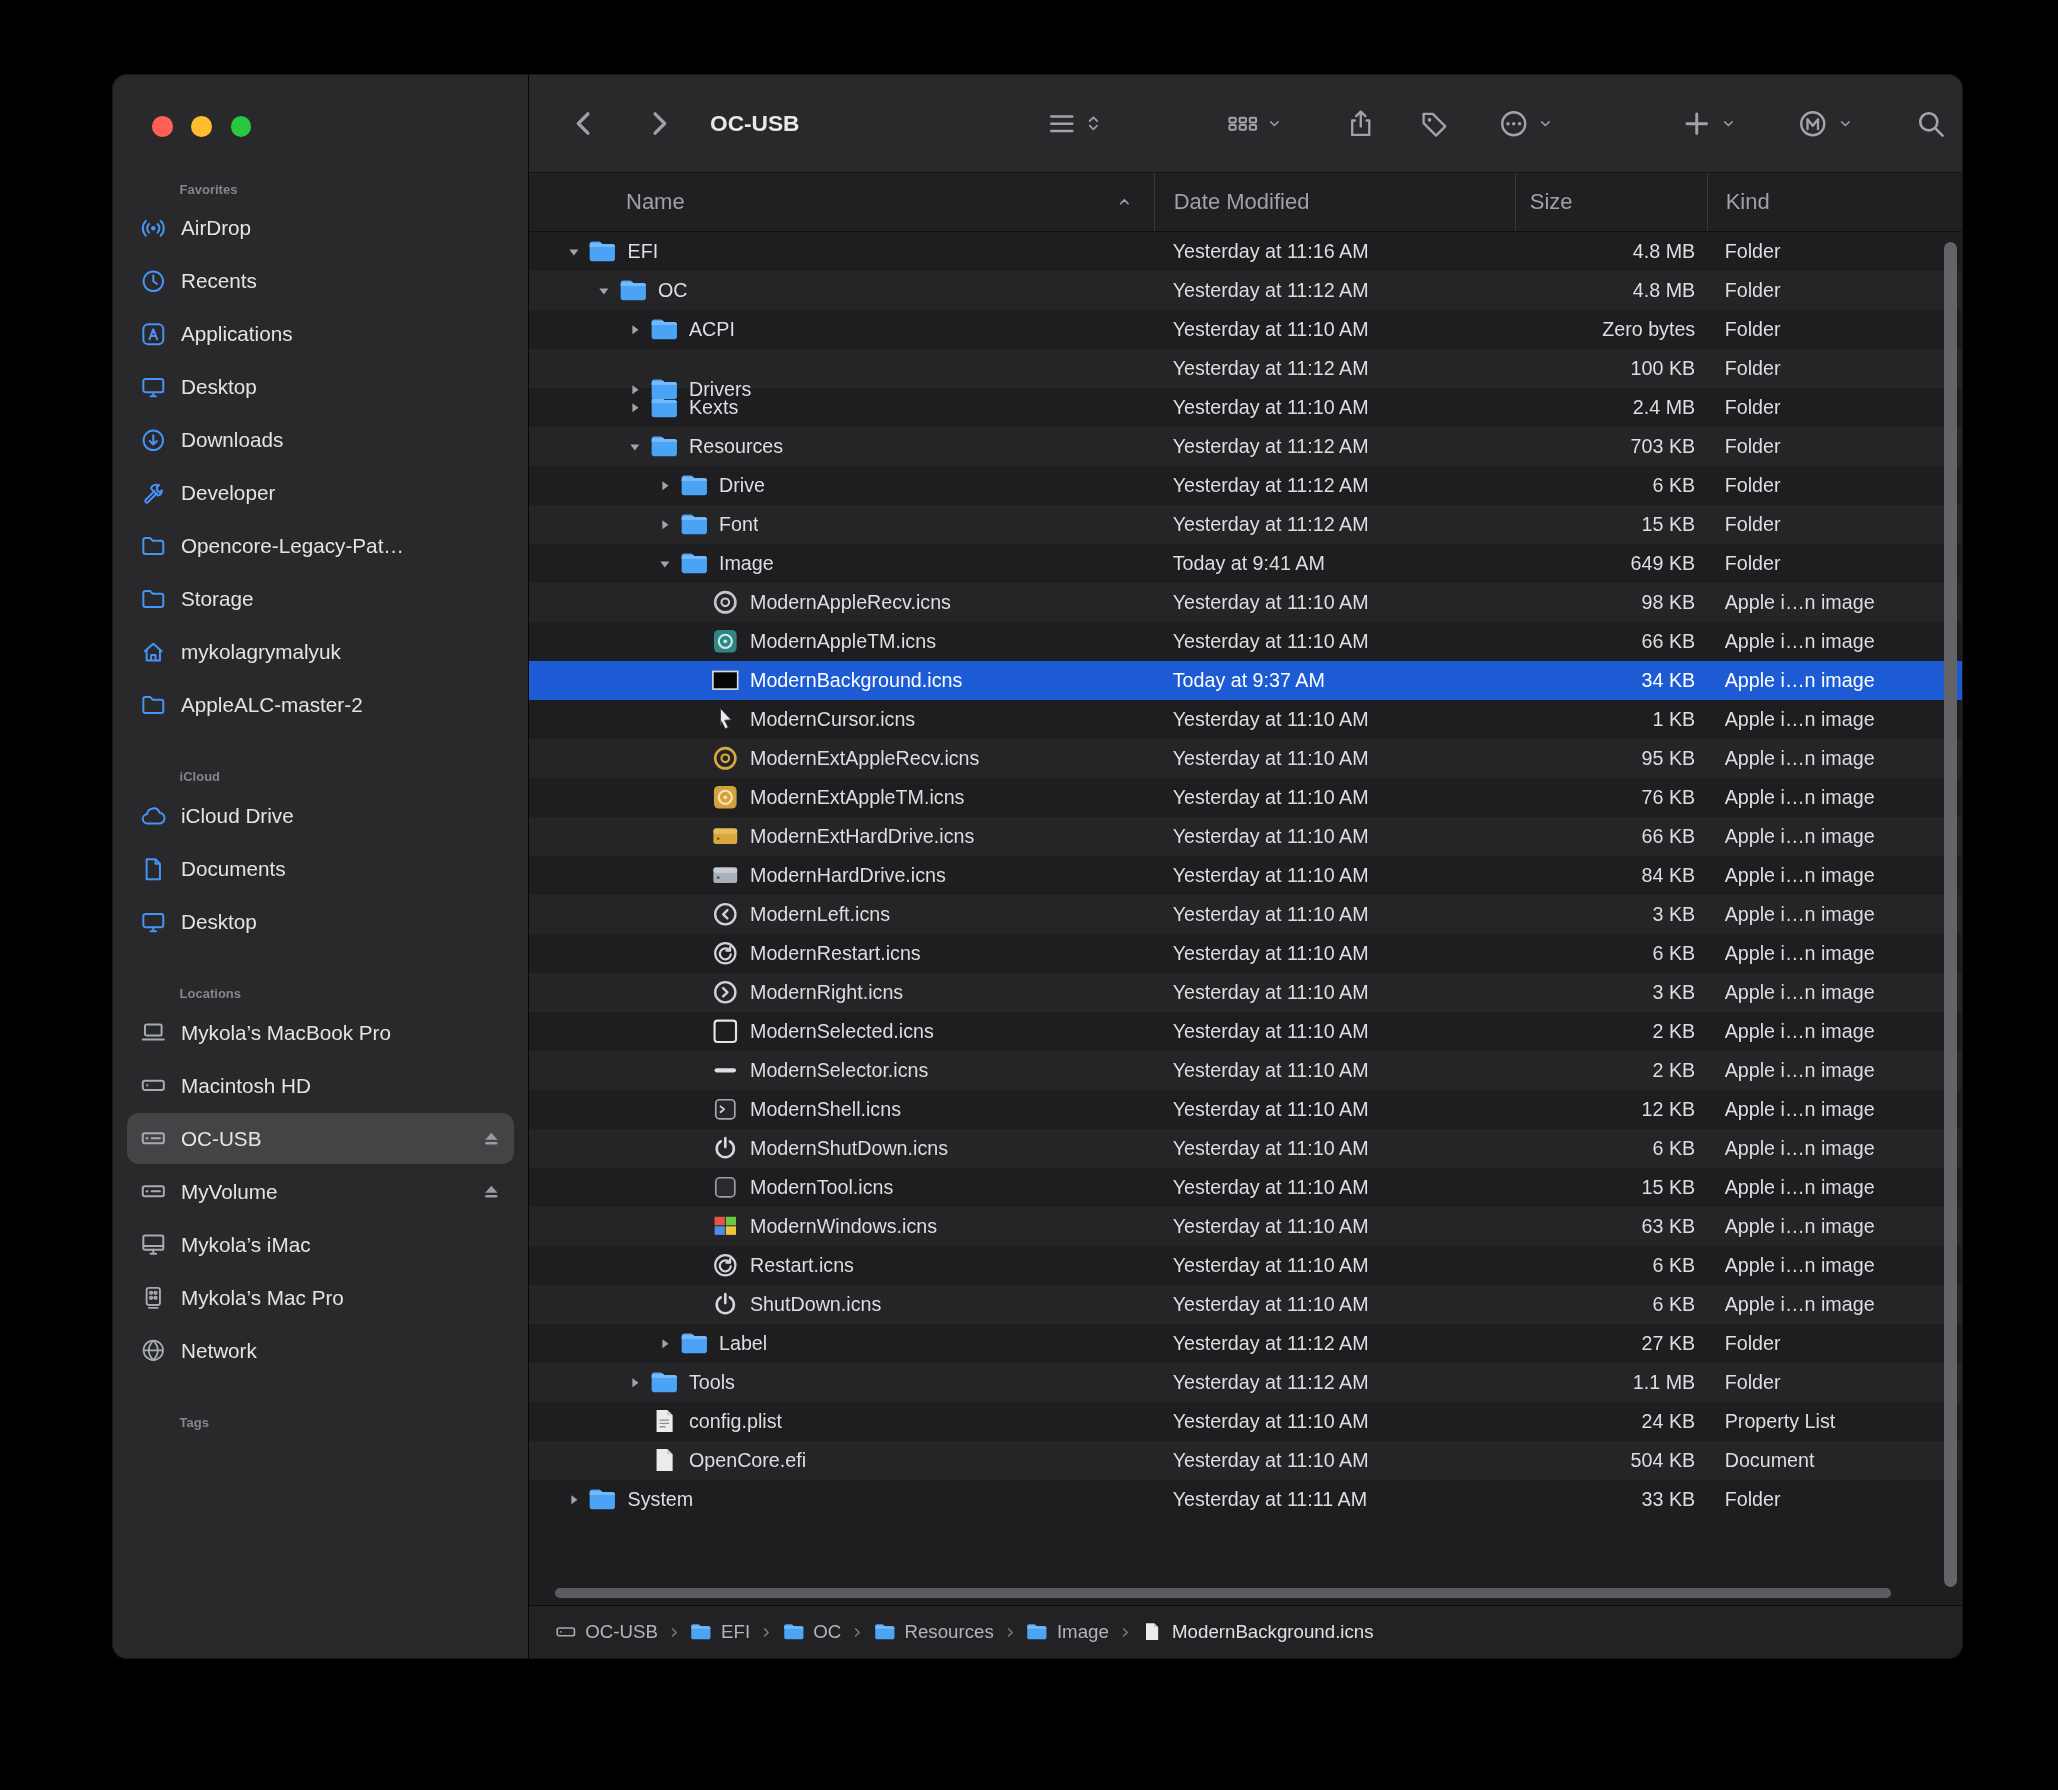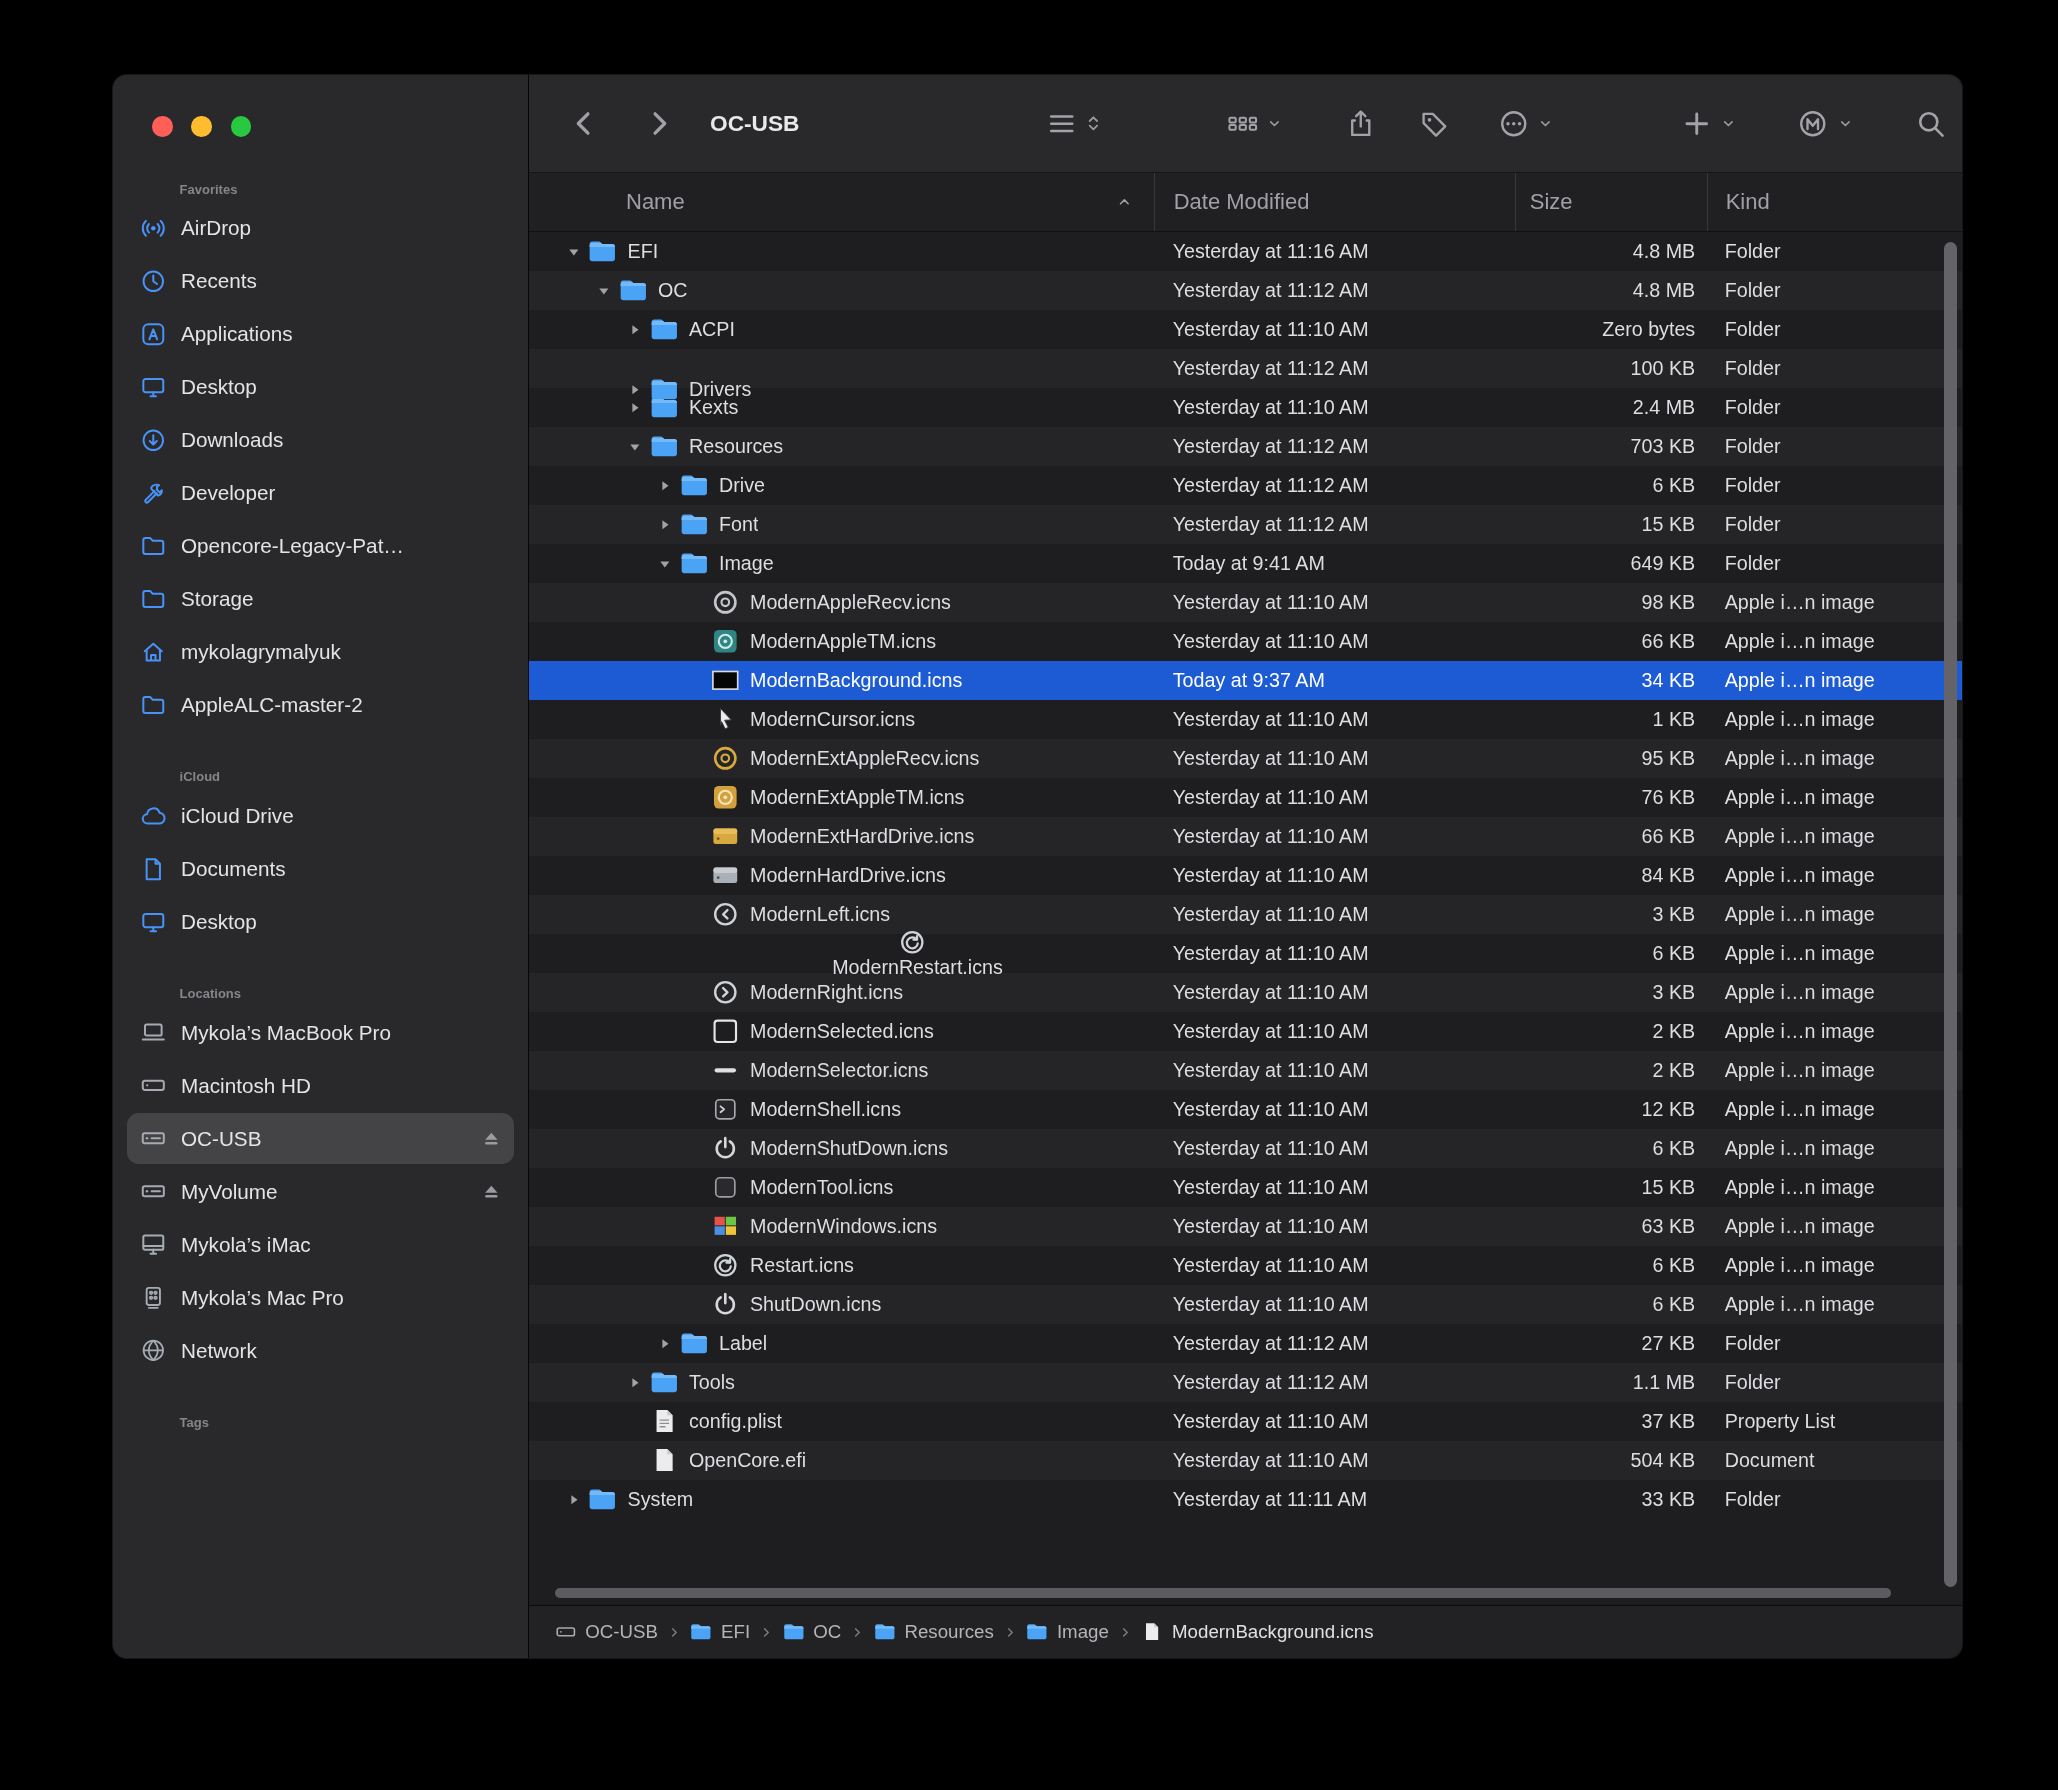--- a/index.html
+++ b/index.html
@@ -733,21 +733,21 @@
                 <path d="M13.8 8.5 10.2 12l3.6 3.5" stroke-linecap="round" stroke-linejoin="round"></path>
               </svg>
             </span>
             <span class="fname">ModernLeft.icns</span>
           </div>
           <div class="c-date">Yesterday at 11:10 AM</div>
           <div class="c-size">3 KB</div>
           <div class="c-kind">Apple i…n image</div>
         </div>
         <div class="row">
-          <div class="c-name" style="padding-left: 152px; flex-direction: column;">
+          <div class="c-name" style="padding-left: 152px;">
             <span class="disc"></span>
             <span class="icon f-ic">
               <svg viewBox="0 0 24 24" fill="none" stroke="#cfd2d6" stroke-width="1.9">
                 <circle cx="12" cy="12" r="8.5"></circle>
                 <path d="M15.6 9.6a4.6 4.6 0 1 0 1 3.4" stroke-linecap="round"></path>
                 <path d="M16 6.8v3h-3" stroke-linecap="round" stroke-linejoin="round"></path>
               </svg>
             </span>
             <span class="fname">ModernRestart.icns</span>
           </div>
@@ -934,21 +934,21 @@
             <span class="icon f-ic">
               <svg viewBox="0 0 24 24">
                 <path d="M5.5 2.5h9L19 7v14H5.5z" fill="#ececef"></path>
                 <path d="M14.5 2.5V7H19z" fill="#c9c9cd"></path>
                 <path d="M8 11h8M8 13.8h8M8 16.6h5" stroke="#8e8e93" stroke-width="1.1"></path>
               </svg>
             </span>
             <span class="fname">config.plist</span>
           </div>
           <div class="c-date">Yesterday at 11:10 AM</div>
-          <div class="c-size">37 KB</div>
+          <div class="c-size">24 KB</div>
           <div class="c-kind">Property List</div>
         </div>
         <div class="row">
           <div class="c-name" style="padding-left: 91px;">
             <span class="disc"></span>
             <span class="icon f-ic">
               <svg viewBox="0 0 24 24">
                 <path d="M5.5 2.5h9L19 7v14H5.5z" fill="#ececef"></path>
                 <path d="M14.5 2.5V7H19z" fill="#c9c9cd"></path>
               </svg>

